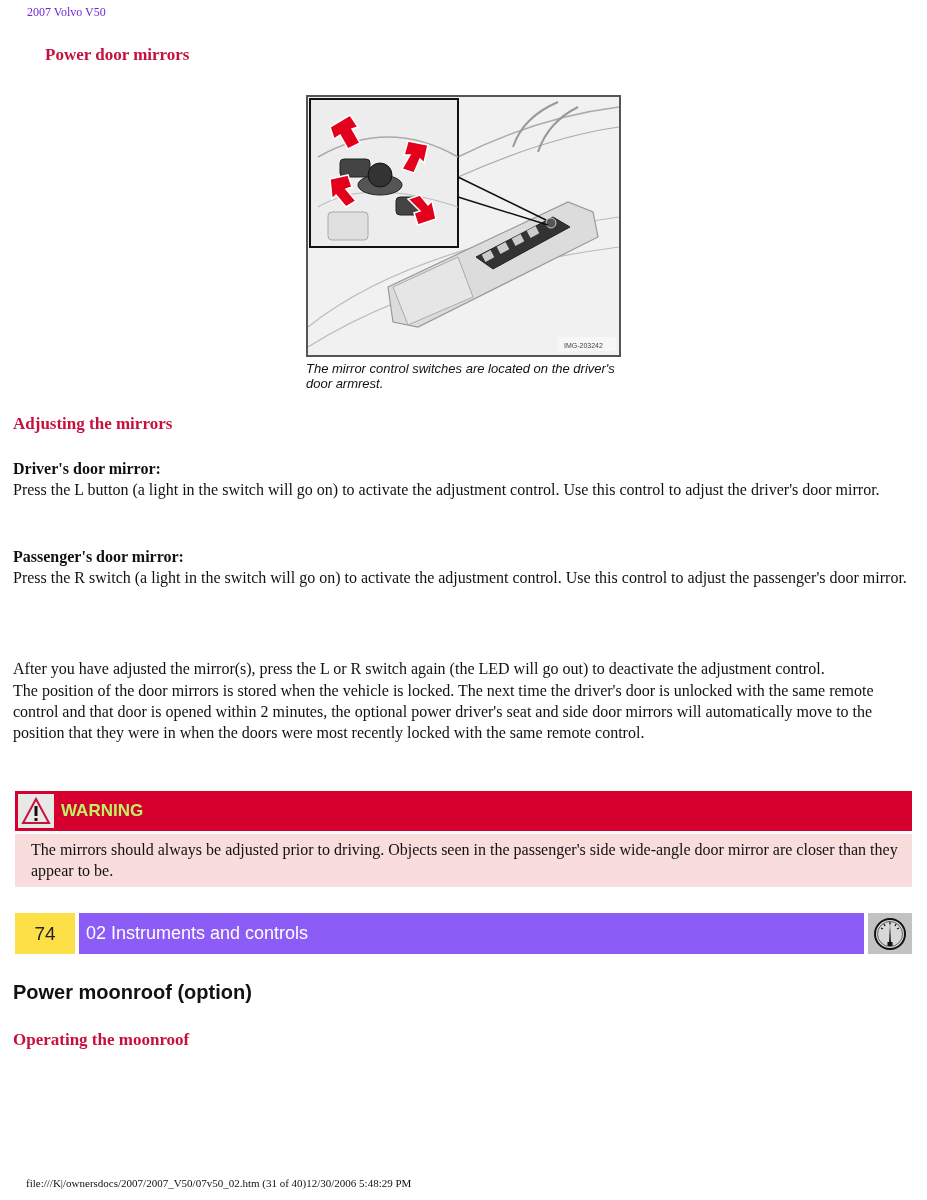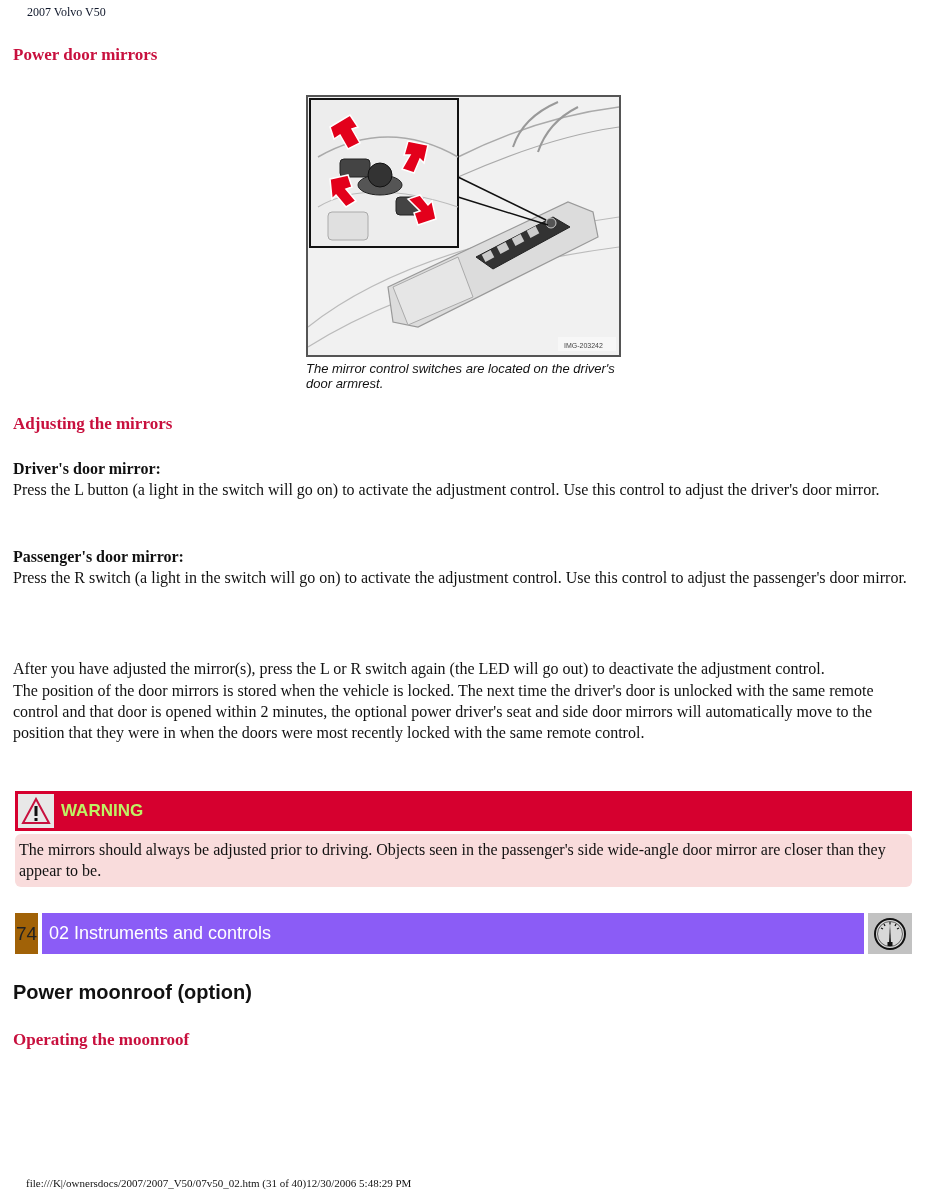--- a/index.html
+++ b/index.html
@@ -1,45 +1,45 @@
 <!DOCTYPE html>
 <html><head>
   <meta charset="utf-8">
   <style>
     html, body { margin: 0; padding: 0; background: #ffffff; }
     body {
       width: 927px; height: 1200px; position: relative; overflow: hidden;
       font-family: "Liberation Serif", "DejaVu Serif", serif; color: #111111;
     }
-    .hdr-title { position: absolute; left: 27px; top: 5px; font-size: 12px; color: #0f172a; }
+    .hdr-title { position: absolute; left: 27px; top: 5px; font-size: 12px; color: #6d28d9; }
     .sec-red { color: #c8103e; font-weight: bold; font-size: 17px; position: absolute; left: 13px; }
     .figure { position: absolute; left: 306px; top: 95px; width: 282px; }
     .fig-frame { width: 311px; height: 258px; border: 2px solid #555; position: relative; background: #f2f2f2; overflow: hidden; }
     .fig-frame svg { display: block; }
     .caption { font-family: "Liberation Sans", "DejaVu Sans", sans-serif; font-style: italic; font-size: 13px; line-height: 15px; margin-top: 4px; color: #111; width: 313px; }
     .para { position: absolute; left: 13px; width: 905px; font-size: 16px; line-height: 21px; }
     .para .lbl { font-weight: bold; display: block; }
     .warning { position: absolute; left: 15px; top: 791px; width: 897px; }
     .warn-head { background: #d6002f; height: 40px; display: flex; align-items: center; }
     .warn-icon { width: 36px; height: 34px; background: #e8e8e8; margin-left: 3px; display: flex; align-items: center; justify-content: center; }
     .warn-label { font-family: "Liberation Sans", "DejaVu Sans", sans-serif; color: #bef264; font-weight: bold; font-size: 17px; margin-left: 7px; }
-    .warn-body { background: #f9dcdc; margin-top: 3px; padding: 5px 4px 4px 4px; font-size: 16px; line-height: 21px; height: 44px; border-radius: 6px; }
+    .warn-body { background: #f9dcdc; margin-top: 3px; padding: 5px 4px 4px 16px; font-size: 16px; line-height: 21px; height: 44px; }
     .footer-bar { position: absolute; left: 15px; top: 913px; width: 897px; height: 41px; display: flex; }
-    .pg-num { width: 23px; background: #a16207; display: flex; align-items: center; justify-content: center; font-family: "Liberation Sans", "DejaVu Sans", sans-serif; font-size: 19px; color: #222; }
+    .pg-num { width: 60px; background: #fde047; display: flex; align-items: center; justify-content: center; font-family: "Liberation Sans", "DejaVu Sans", sans-serif; font-size: 19px; color: #222; }
     .chap { flex: 1; background: #8b5cf6; margin-left: 4px; display: flex; align-items: center; padding-left: 7px; font-family: "Liberation Sans", "DejaVu Sans", sans-serif; color: #fff; font-size: 18px; }
     .gauge { width: 44px; background: #c2c2c2; margin-left: 4px; display: flex; align-items: center; justify-content: center; }
     .h2 { position: absolute; left: 13px; top: 981px; font-family: "Liberation Sans", "DejaVu Sans", sans-serif; font-weight: bold; font-size: 20px; color: #111; }
     .footer-path { position: absolute; left: 26px; top: 1177px; font-size: 11px; color: #111; }
   </style>
 </head>
 <body>
 
 <div class="hdr-title">2007 Volvo V50</div>
 
-<div class="sec-red" style="top:45px;">Power door mirrors</div>
+<div class="sec-red" style="top:45px;margin-left:32px;">Power door mirrors</div>
 
 <div class="figure">
   <div class="fig-frame">
     <svg width="311" height="258" viewBox="0 0 311 258">
       <rect x="0" y="0" width="311" height="258" fill="#f1f1f1"></rect>
 
       <path d="M150 60 Q230 20 311 10" stroke="#aaa" fill="none" stroke-width="1.5"></path>
       <path d="M150 80 Q240 40 311 30" stroke="#aaa" fill="none" stroke-width="1.2"></path>
       <path d="M205 50 Q215 20 250 5" stroke="#999" fill="none" stroke-width="2"></path>
       <path d="M230 55 Q240 25 270 10" stroke="#999" fill="none" stroke-width="2"></path>

